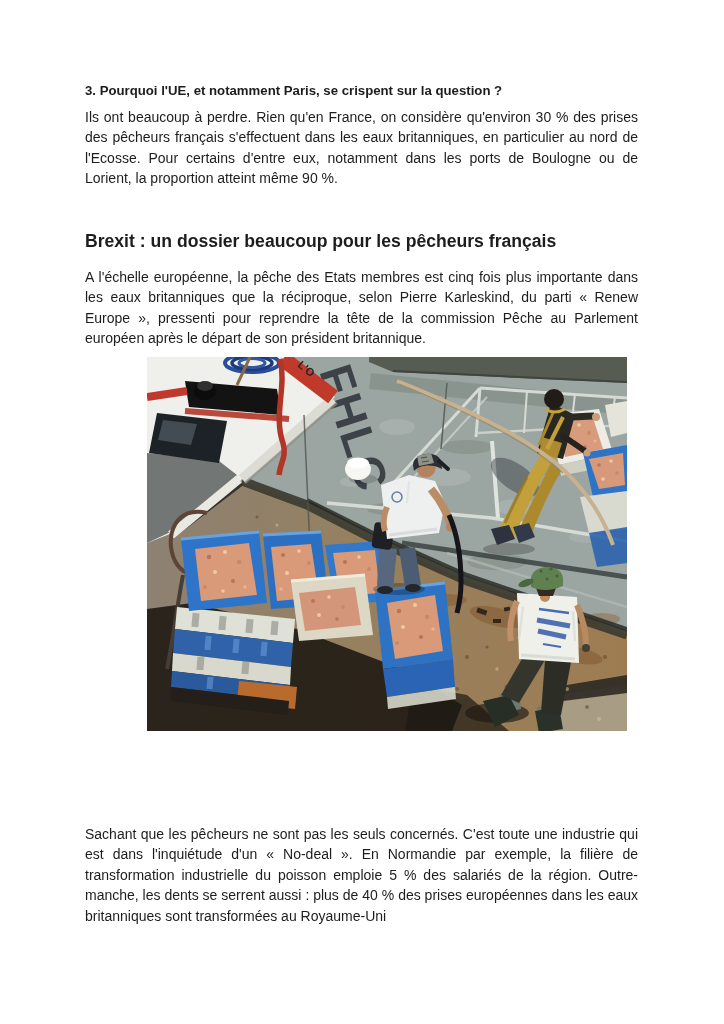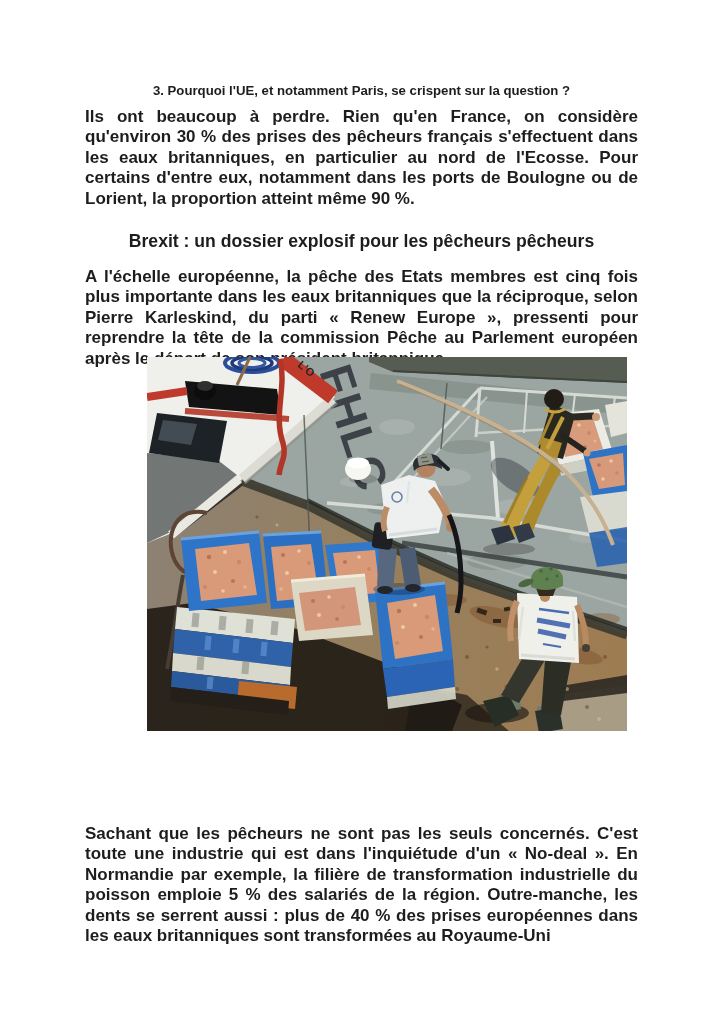--- a/index.html
+++ b/index.html
@@ -1,40 +1,40 @@
 <!DOCTYPE html>
 <html><head>
 <meta charset="utf-8">
 <style>
   html,body{margin:0;padding:0;}
   body{
     width:724px;height:1024px;background:#ffffff;position:relative;
     font-family:"Liberation Sans", sans-serif;color:#1d1d1d;overflow:hidden;
   }
   .page{position:absolute;inset:0;background:#ffffff;}
-  .txt{position:absolute;left:85px;width:553px;text-align:center;}
+  .txt{position:absolute;left:85px;width:553px;}
   .h-small{top:81px;font-size:13.2px;font-weight:700;line-height:20px;}
-  .para{font-size:17px;line-height:20.4px;text-align:justify;font-weight:bold;}
+  .para{font-size:14px;line-height:20.4px;text-align:justify;}
   #para-stakes{top:107px;}
   .h-large{top:229px;font-size:17.6px;font-weight:700;line-height:24px;}
   #para-europe{top:267px;}
   #para-industry{top:824px;}
   .photo{position:absolute;left:147px;top:357px;width:480px;height:374px;}
   .photo svg{display:block;}
 </style>
 </head>
 <body>
 
 <div class="page">
 
   <div class="txt h-small">3. Pourquoi l'UE, et notamment Paris, se crispent sur la question ?</div>
 
   <div class="txt para" id="para-stakes">Ils ont beaucoup à perdre. Rien qu'en France, on considère qu'environ 30 % des prises des pêcheurs français s'effectuent dans les eaux britanniques, en particulier au nord de l'Ecosse. Pour certains d'entre eux, notamment dans les ports de Boulogne ou de Lorient, la proportion atteint même 90 %.</div>
 
-  <div class="txt h-large">Brexit : un dossier explosif pour les pêcheurs pêcheurs</div>
+  <div class="txt h-large">Brexit : un dossier beaucoup pour les pêcheurs français</div>
 
   <div class="txt para" id="para-europe">A l'échelle européenne, la pêche des Etats membres est cinq fois plus importante dans les eaux britanniques que la réciproque, selon Pierre Karleskind, du parti « Renew Europe », pressenti pour reprendre la tête de la commission Pêche au Parlement européen après le départ de son président britannique.</div>
 
   <figure class="photo" style="margin:0">
     <svg width="480" height="374" viewBox="0 0 480 374" xmlns="http://www.w3.org/2000/svg">
       <defs>
         <linearGradient id="quayGrad" gradientUnits="userSpaceOnUse" x1="0" y1="250" x2="480" y2="290">
           <stop offset="0" stop-color="#8d8172"></stop>
           <stop offset="0.45" stop-color="#96805f"></stop>
           <stop offset="1" stop-color="#9e7c52"></stop>

